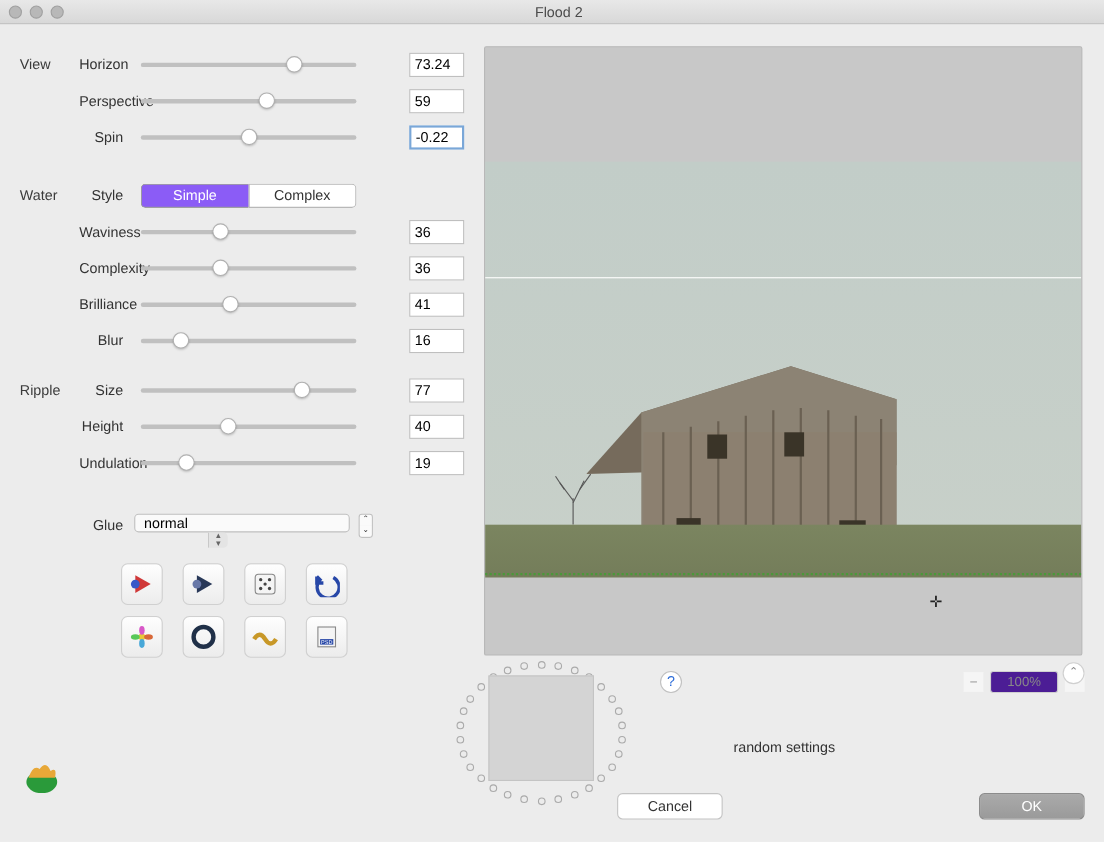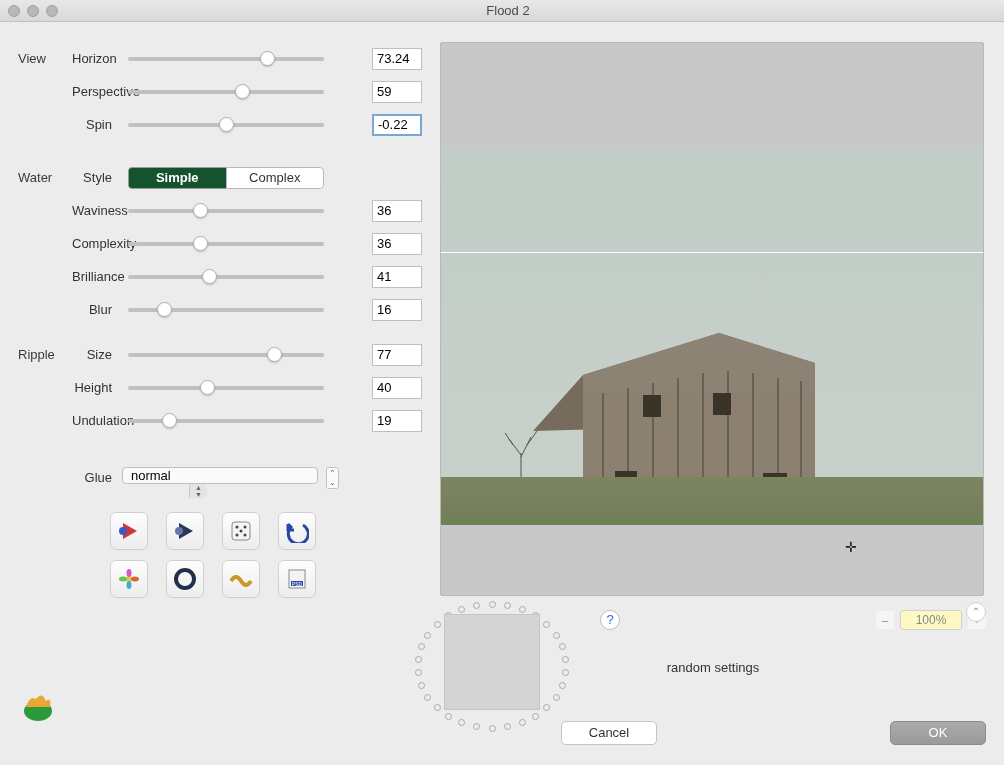--- a/index.html
+++ b/index.html
@@ -126,24 +126,23 @@
 }
 .seg-btn {
   flex: 1;
   text-align: center;
   font-size: 13px;
   line-height: 20px;
   border: 1px solid #b8b8b8;
   cursor: pointer;
 }
 .seg-btn.active {
-  background: #14532d;
+  background: #8b5cf6;
   color: #fff;
   border-color: #9a9a9a;
-  font-weight: bold;
 }
 .seg-btn.inactive {
   background: #fff;
   color: #333;
 }
 .seg-btn:first-child { border-radius: 4px 0 0 4px; border-right: 0; }
 .seg-btn:last-child { border-radius: 0 4px 4px 0; }
 .color-swatch {
   width: 38px;
   height: 22px;
@@ -362,31 +361,31 @@
   justify-content: center;
   font-size: 11px;
   color: #888;
   cursor: pointer;
 }
 .zoom-box {
   width: 62px;
   height: 20px;
   border: 1px solid #d0d0d0;
   border-radius: 3px;
-  background: #fef9c3;
+  background: #4c1d95;
   font-size: 12px;
   text-align: center;
   line-height: 18px;
   color: #888;
 }
 .random-label {
   text-align: center;
   font-size: 13px;
   color: #333;
-  margin-top: 30px;
+  margin-top: 42px;
 }
 .footer-btns {
   display: flex;
   justify-content: flex-end;
   gap: 14px;
   margin-top: auto;
 }
 .btn {
   width: 96px;
   height: 24px;

